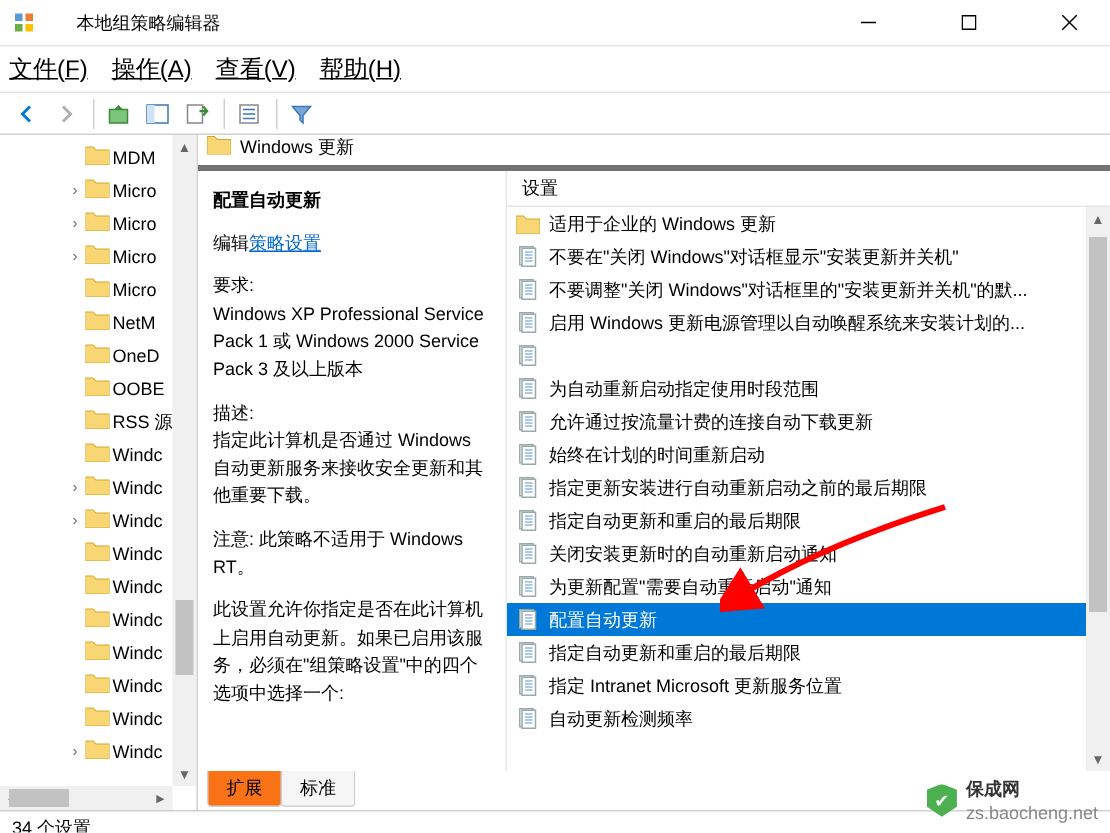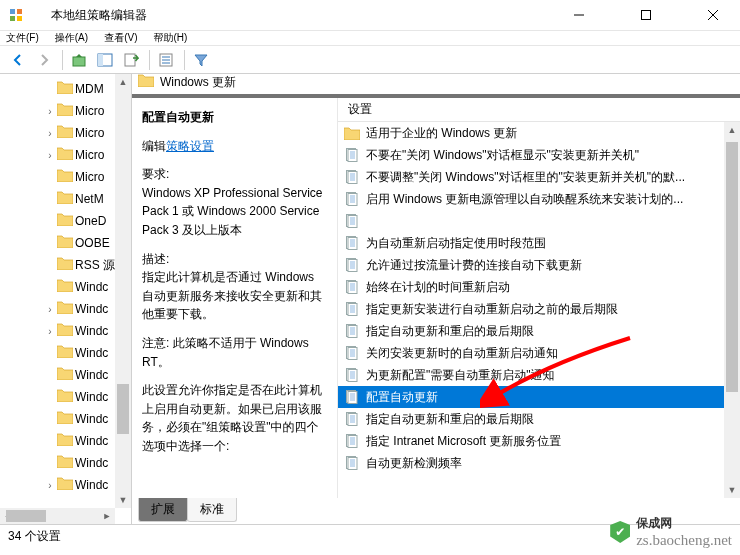--- a/index.html
+++ b/index.html
@@ -4,21 +4,21 @@
 <style>
 * { margin: 0; padding: 0; box-sizing: border-box; font-family: "Microsoft YaHei", "Segoe UI", sans-serif; }
 body { width: 740px; height: 555px; background: #fff; position: relative; overflow: hidden; font-size: 12px; }
 
 .titlebar { height: 30px; display: flex; align-items: center; padding: 0 4px; background: #fff; gap: 21px; }
 .titlebar .app-icon { width: 16px; height: 16px; margin: 0 6px 0 4px; }
 .titlebar .title { flex: 1; font-size: 12px; color: #000; }
 .titlebar .win-btn { width: 46px; height: 30px; display: flex; align-items: center; justify-content: center; color: #000; }
 .titlebar .win-btn svg { width: 10px; height: 10px; }
 
-.menubar { height: 16px; display: flex; align-items: center; padding: 0 6px; border-top: 1px solid #e6e6e6; border-bottom: 1px solid #e6e6e6; font-size: 10px; }
+.menubar { height: 32px; display: flex; align-items: center; padding: 0 6px; border-top: 1px solid #e6e6e6; border-bottom: 1px solid #e6e6e6; font-size: 16px; text-decoration: underline; }
 .menubar span { margin-right: 16px; }
 
 .toolbar { height: 28px; display: flex; align-items: center; padding: 0 6px; border-bottom: 1px solid #d0d0d0; background: #fff; }
 .toolbar .tbtn { width: 24px; height: 24px; display: flex; align-items: center; justify-content: center; margin-right: 2px; }
 .toolbar .sep { width: 1px; height: 20px; background: #d0d0d0; margin: 0 4px; }
 
 .client { display: flex; height: calc(100% - 30px - 24px - 28px - 22px); border-bottom: 1px solid #d0d0d0; }
 
 .tree-pane { width: 132px; position: relative; overflow: hidden; border-right: 1px solid #d0d0d0; }
 .tree-inner { position: absolute; right: 16px; top: 0; padding-top: 4px; }
@@ -49,28 +49,28 @@
 .list-inner { position: absolute; left: 0; right: 16px; top: 0; }
 .list-item { height: 22px; display: flex; align-items: center; padding: 0 6px; white-space: nowrap; }
 .list-item.selected { background: #0078d7; color: #fff; }
 .list-item .icon { width: 16px; margin-right: 6px; display: flex; align-items: center; justify-content: center; }
 .list-scroll-v { position: absolute; right: 0; top: 24px; bottom: 0; width: 16px; background: #f0f0f0; }
 .list-scroll-v .thumb { position: absolute; left: 2px; right: 2px; top: 20px; height: 250px; background: #c2c2c2; }
 .list-scroll-v .arr { position: absolute; left: 0; right: 0; height: 16px; display: flex; align-items: center; justify-content: center; color: #666; font-size: 9px; }
 
 .tabs-row { position: absolute; left: 0; bottom: 0; right: 0; height: 26px; display: flex; align-items: flex-start; padding: 0 6px; }
 .tab { padding: 3px 12px; border: 1px solid #d0d0d0; border-top: none; font-size: 12px; background: #fff; margin-right: -1px; border-radius: 0 0 3px 3px; }
-.tab.active { background: #737373; }
+.tab.active { background: #f97316; }
 .tab.inactive { background: #f6f6f6; }
 
 .statusbar { height: 22px; display: flex; align-items: center; padding: 0 8px; font-size: 12px; }
 
 .watermark { position: absolute; right: 8px; bottom: 6px; display: flex; align-items: center; font-size: 12px; color: #333; pointer-events: none; }
 .wm-badge { width: 20px; height: 22px; background: #4caf50; clip-path: polygon(50% 0, 100% 18%, 100% 70%, 50% 100%, 0 70%, 0 18%); margin-right: 6px; display: flex; align-items: center; justify-content: center; color: #fff; font-size: 12px; }
-.wm-sub { font-size: 15px; color: #888; font-family: Liberation Serif, serif; }
+.wm-sub { font-size: 12px; color: #888; }
 
 .arrow-annotation { position: absolute; pointer-events: none; }
 </style>
 </head>
 <body>
 
 <div class="titlebar">
   <span class="app-icon">
     <svg viewBox="0 0 16 16">
         <rect x="2" y="2" width="5" height="5" fill="#5b9bd5"></rect>

